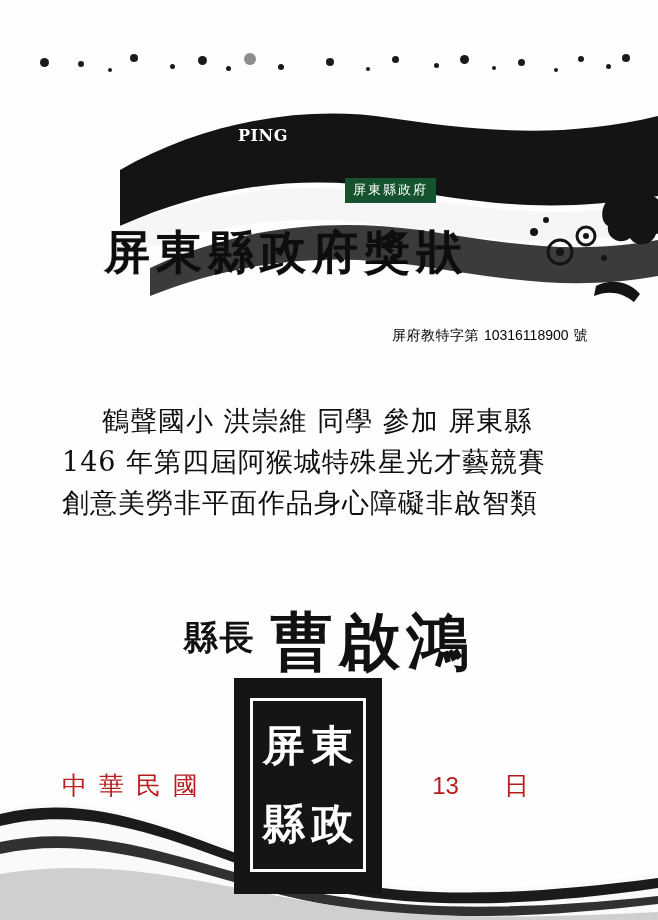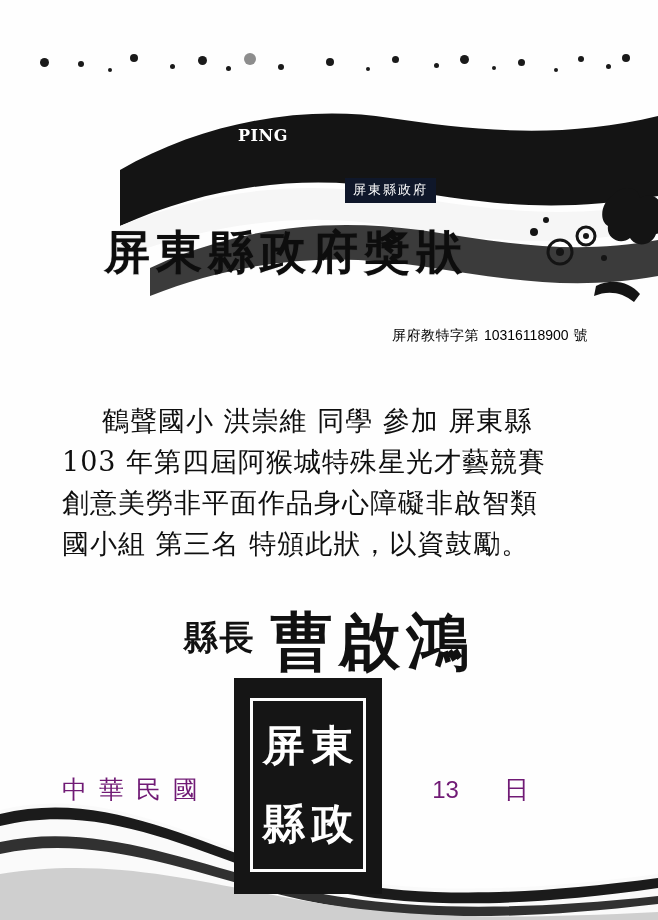--- a/index.html
+++ b/index.html
@@ -61,21 +61,21 @@
     font-weight: bold;
     line-height: 1;
     white-space: nowrap;
   }
   .logo .l1 { margin-bottom: 14px; }
 
   .logo-badge {
     position: absolute;
     top: 178px;
     left: 345px;
-    background: #0f172a;
+    background: #14532d;
     color: #fff;
     font-family: "DejaVu Sans", sans-serif;
     font-size: 13px;
     letter-spacing: 2px;
     padding: 3px 8px 4px 8px;
     z-index: 6;
     white-space: nowrap;
   }
 
   
@@ -180,38 +180,38 @@
     font-size: 42px;
     display: flex;
     align-items: center;
     justify-content: center;
     line-height: 1;
   }
 
   
   .date-line {
     position: absolute;
-    top: 772px;
+    top: 756px;
     left: 62px;
     width: 540px;
     font-family: "DejaVu Serif", serif;
     font-size: 25px;
     letter-spacing: 2px;
-    color: #701a75;
+    color: #b91c1c;
     display: flex;
     align-items: baseline;
     z-index: 3;
     text-align: right;
   }
   .date-line .seg { white-space: nowrap; }
   .date-line .numd {
     font-family: "Liberation Sans", sans-serif;
     font-size: 24px;
     letter-spacing: 0;
-    margin: 4px 3px;
+    margin: 16px 3px;
   }
   .date-line .sp-a { width: 34px; }
   .date-line .sp-b { width: 30px; }
   .date-line .sp-c { width: 46px; }
   .date-line .sp-d { width: 42px; }
 
   
   .ribbons {
     position: absolute;
     left: 0;
@@ -277,23 +277,22 @@
   <div class="cert-title">屏東縣政府獎狀</div>
 
   <div class="serial">
     <span>屏府教特字第</span>
     <span class="num">10316118900</span>
     <span>號</span>
   </div>
 
   <div class="body-text">
     <div class="l1">鶴聲國小  洪崇維  同學  參加  屏東縣</div>
-    <div>103  年第四屆阿猴城特殊星光才藝競賽</div>
+    <div>146  年第四屆阿猴城特殊星光才藝競賽</div>
     <div>創意美勞非平面作品身心障礙非啟智類</div>
-    <div>國小組  第三名  特頒此狀，以資鼓勵。</div>
   </div>
 
   <div class="signature">
     <span class="role">縣長</span>
     <span class="name">曹啟鴻</span>
   </div>
 
   <div class="seal">
     <div class="seal-inner">
       <div class="seal-grid">

